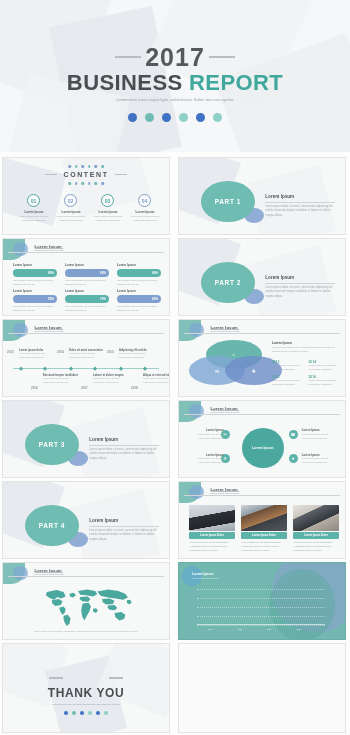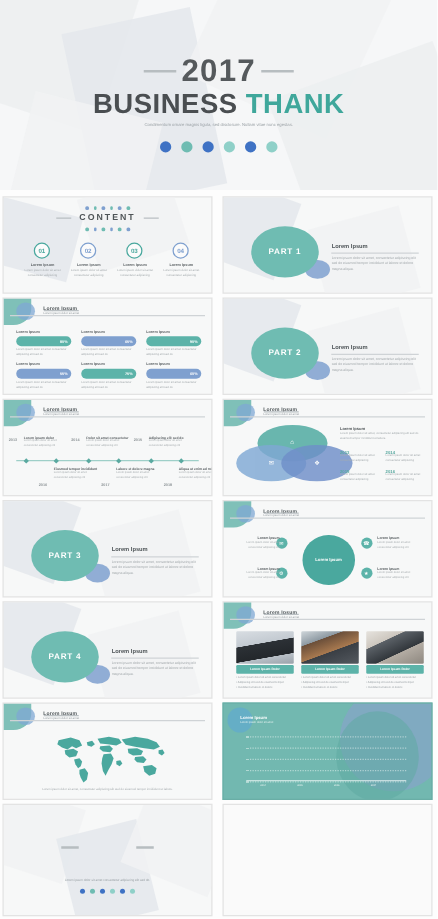--- a/index.html
+++ b/index.html
@@ -139,21 +139,21 @@
     <div class="poly" style="left:-6%;top:-20%;width:34%;height:80%;transform:rotate(18deg);"></div>
     <div class="poly b" style="left:18%;top:10%;width:30%;height:95%;transform:rotate(-12deg);"></div>
     <div class="poly c" style="left:48%;top:-25%;width:36%;height:85%;transform:rotate(25deg);"></div>
     <div class="poly" style="left:66%;top:35%;width:40%;height:80%;transform:rotate(-20deg);"></div>
     <div class="poly c" style="left:4%;top:55%;width:30%;height:70%;transform:rotate(14deg);"></div>
     <div class="rL"></div>
     <div class="rR"></div>
     <div class="yr">2017</div>
     <div class="main">
       <span>BUSINESS</span>
-      <em>THANK</em>
+      <em>REPORT</em>
     </div>
     <div class="sub">Condimentum ornare magnis ligula, sed disclosure. Nullam vitae nunc egestas.</div>
     <div class="dots" id="s1dots">
         <i style="background: rgb(63, 114, 196);"></i>
         <i style="background: rgb(111, 188, 178);"></i>
         <i style="background: rgb(63, 114, 196);"></i>
         <i style="background: rgb(143, 208, 200);"></i>
         <i style="background: rgb(63, 114, 196);"></i>
         <i style="background: rgb(143, 208, 200);"></i>
       </div>
@@ -483,20 +483,21 @@
       <div class="axis"></div>
     </div>
   </div>
 
   <div class="slide" id="s14">
     <div class="poly c" style="left:-10%;top:-10%;width:45%;height:70%;transform:rotate(18deg);"></div>
     <div class="poly b" style="left:30%;top:20%;width:40%;height:85%;transform:rotate(-14deg);"></div>
     <div class="poly c" style="left:62%;top:-5%;width:45%;height:75%;transform:rotate(22deg);"></div>
     <div class="eL"></div>
     <div class="eR"></div>
+    <div class="ty">THANK YOU</div>
     <div class="es">Lorem ipsum dolor sit amet consectetur adipiscing elit sed do.</div>
     <div class="ed" id="s14dots">
         <i style="background: rgb(63, 114, 196);"></i>
         <i style="background: rgb(111, 188, 178);"></i>
         <i style="background: rgb(63, 114, 196);"></i>
         <i style="background: rgb(143, 208, 200);"></i>
         <i style="background: rgb(63, 114, 196);"></i>
         <i style="background: rgb(143, 208, 200);"></i>
       </div>
   </div>

